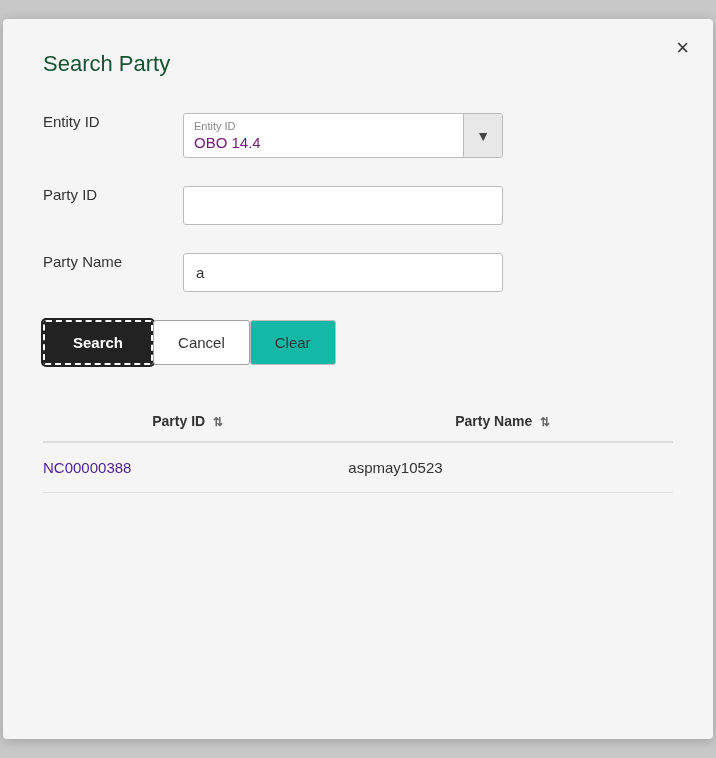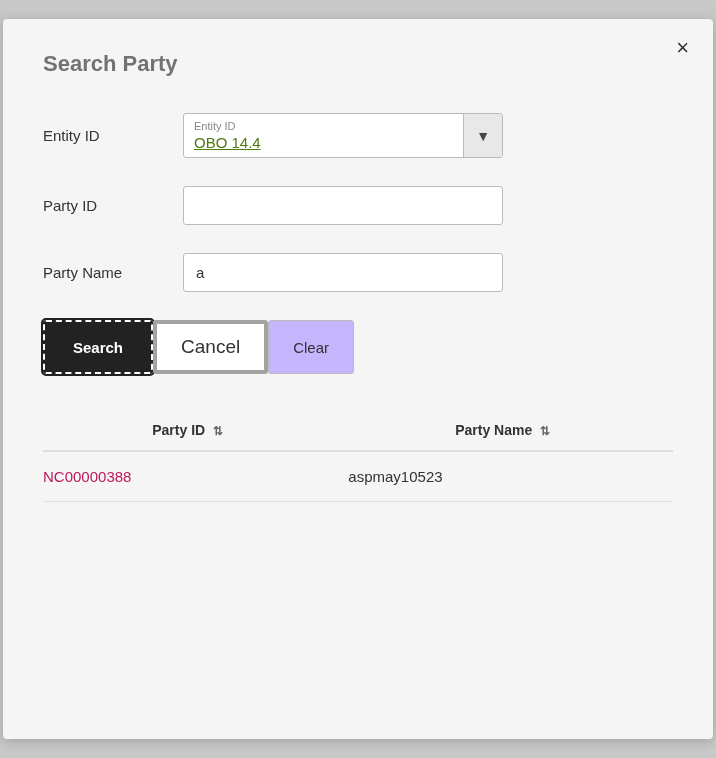--- a/index.html
+++ b/index.html
@@ -43,28 +43,27 @@
       font-size: 22px;
       cursor: pointer;
       background: none;
       border: none;
       color: #333;
       line-height: 1;
     }
 
     .modal-title {
       font-size: 22px;
-      font-weight: bold;
-      color: #737373;
+      font-weight: normal;
+      color: #14532d;
       margin-bottom: 36px;
     }
 
     .form-group {
       display: flex;
-      align-items: center;
       margin-bottom: 28px;
     }
 
     .form-label {
       width: 140px;
       font-size: 15px;
       color: #333;
       font-weight: 500;
     }
 
@@ -91,23 +90,22 @@
 
     .entity-select-label {
       font-size: 11px;
       color: #888;
       display: block;
       margin-bottom: 2px;
     }
 
     .entity-select-value {
       font-size: 15px;
-      color: #4d7c0f;
+      color: #701a75;
       display: block;
-      text-decoration: underline;
     }
 
     .entity-dropdown-btn {
       background: #e8e8e8;
       border: none;
       border-left: 1px solid #bbb;
       padding: 0 12px;
       cursor: pointer;
       font-size: 14px;
       color: #444;
@@ -141,29 +139,29 @@
       padding: 12px 28px;
       font-size: 15px;
       font-weight: bold;
       cursor: pointer;
       border-radius: 3px;
     }
 
     .btn-cancel {
       background: #fff;
       color: #333;
-      border: 4px solid #a3a3a3;
+      border: 1px solid #a3a3a3;
       padding: 12px 24px;
-      font-size: 19px;
+      font-size: 15px;
       cursor: pointer;
       border-radius: 3px;
     }
 
     .btn-clear {
-      background: #c4b5fd;
+      background: #14b8a6;
       color: #333;
       border: 1px solid #bbb;
       padding: 12px 24px;
       font-size: 15px;
       cursor: pointer;
       border-radius: 3px;
     }
 
     .results-table {
       width: 100%;
@@ -190,21 +188,21 @@
     }
 
     .results-table td {
       padding: 16px 16px 16px 0;
       font-size: 15px;
       color: #333;
       border-bottom: 1px solid #e0e0e0;
     }
 
     .link-cell {
-      color: #be185d;
+      color: #4c1d95;
       cursor: pointer;
       text-decoration: none;
     }
   </style>
 </head>
 <body>
 
 <div class="modal-overlay">
   <div class="modal">
 

